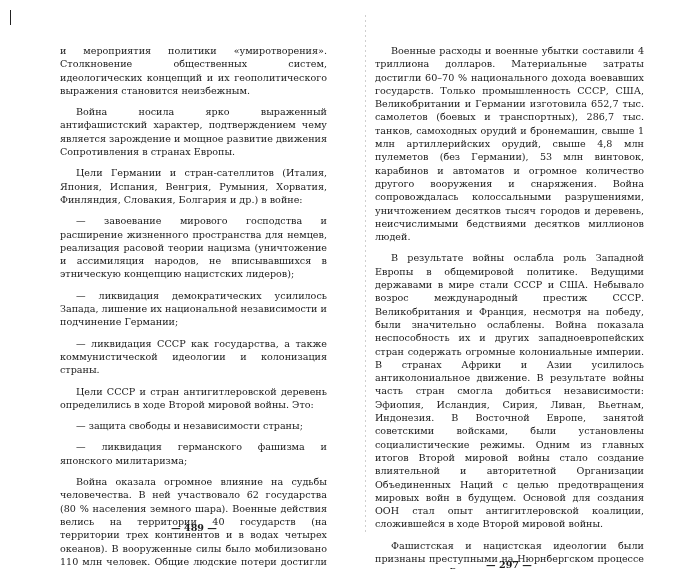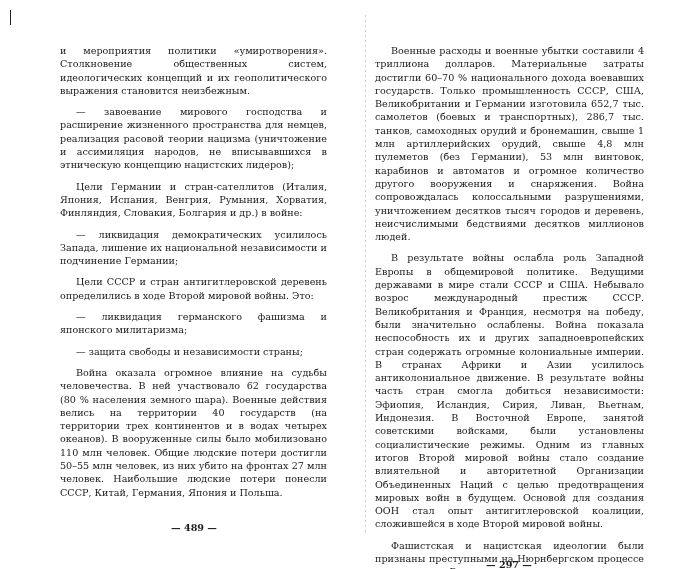--- a/index.html
+++ b/index.html
@@ -24,26 +24,28 @@
   .page.right .folio { left: 124px; top: 515px; margin-top: 44px; }
 </style>
 </head>
 <body>
 
 <div class="spread">
   <div class="page left">
     <div class="edge-mark"></div>
     <div class="text">
       <p class="cont">и мероприятия политики «умиротворения». Столкновение общественных систем, идеологических концепций и их геополитического выражения становится неизбежным.</p>
+      <p>Война носила ярко выраженный антифашистский характер, подтверждением чему является зарождение и мощное развитие движения Сопротивления в странах Европы.</p>
+      <p>Цели Германии и стран-сателлитов (Италия, Япония, Испания, Венгрия, Румыния, Хорватия, Финляндия, Словакия, Болгария и др.) в войне:</p>
       <p>— завоевание мирового господства и расширение жизненного пространства для немцев, реализация расовой теории нацизма (уничтожение и ассимиляция народов, не вписывавшихся в этническую концепцию нацистских лидеров);</p>
-      <p>Цели Германии и стран-сателлитов (Италия, Япония, Испания, Венгрия, Румыния, Хорватия, Финляндия, Словакия, Болгария и др.) в войне:</p>
       <p>— ликвидация демократических усилилось Запада, лишение их национальной независимости и подчинение Германии;</p>
+      <p>— ликвидация СССР как государства, а также коммунистической идеологии и колонизация страны.</p>
       <p>Цели СССР и стран антигитлеровской деревень определились в ходе Второй мировой войны. Это:</p>
+      <p>— защита свободы и независимости страны;</p>
       <p>— ликвидация германского фашизма и японского милитаризма;</p>
-      <p>— защита свободы и независимости страны;</p>
       <p>Война оказала огромное влияние на судьбы человечества. В ней участвовало 62 государства (80 % населения земного шара). Военные действия велись на территории 40 государств (на территории трех континентов и в водах четырех океанов). В вооруженные силы было мобилизовано 110 млн человек. Общие людские потери достигли 50–55 млн человек, из них убито на фронтах 27 млн человек. Наибольшие людские потери понесли СССР, Китай, Германия, Япония и Польша.</p>
     </div>
     <div class="folio">— 489 —</div>
   </div>
 
   <div class="page right">
     <div class="gutter-line"></div>
     <div class="text">
       <p>Военные расходы и военные убытки составили 4 триллиона долларов. Материальные затраты достигли 60–70 % национального дохода воевавших государств. Только промышленность СССР, США, Великобритании и Германии изготовила 652,7 тыс. самолетов (боевых и транспортных), 286,7 тыс. танков, самоходных орудий и бронемашин, свыше 1 млн артиллерийских орудий, свыше 4,8 млн пулеметов (без Германии), 53 млн винтовок, карабинов и автоматов и огромное количество другого вооружения и снаряжения. Война сопровождалась колоссальными разрушениями, уничтожением десятков тысяч городов и деревень, неисчислимыми бедствиями десятков миллионов людей.</p>
       <p>В результате войны ослабла роль Западной Европы в общемировой политике. Ведущими державами в мире стали СССР и США. Небывало возрос международный престиж СССР. Великобритания и Франция, несмотря на победу, были значительно ослаблены. Война показала неспособность их и других западноевропейских стран содержать огромные колониальные империи. В странах Африки и Азии усилилось антиколониальное движение. В результате войны часть стран смогла добиться независимости: Эфиопия, Исландия, Сирия, Ливан, Вьетнам, Индонезия. В Восточной Европе, занятой советскими войсками, были установлены социалистические режимы. Одним из главных итогов Второй мировой войны стало создание влиятельной и авторитетной Организации Объединенных Наций с целью предотвращения мировых войн в будущем. Основой для создания ООН стал опыт антигитлеровской коалиции, сложившейся в ходе Второй мировой войны.</p>

